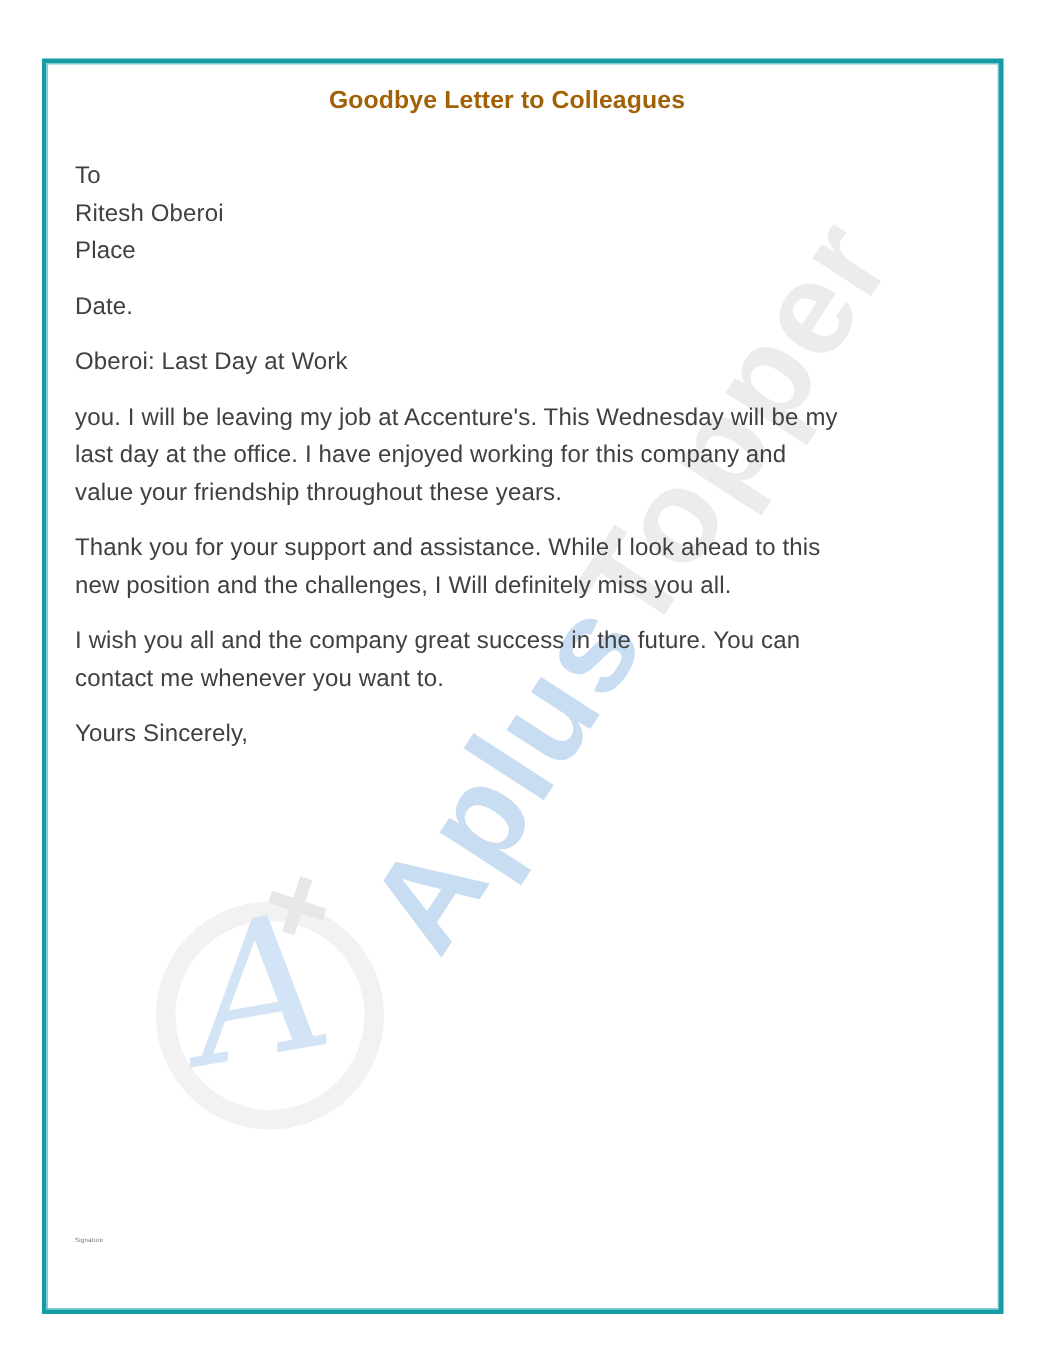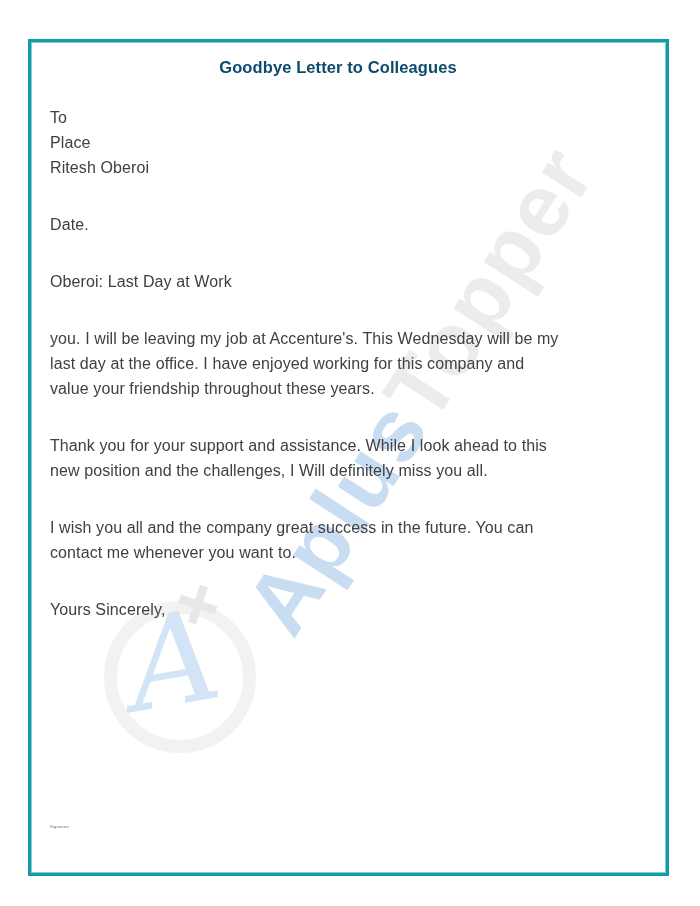--- a/index.html
+++ b/index.html
@@ -85,23 +85,23 @@
     color: #404040;
     letter-spacing: 0.1px;
   }
   .title {
     margin: 0 0 0 -22px;       
     width: 620px;
     text-align: center;
     font-size: 16.5px;
     font-weight: 700;
     line-height: 25px;
-    color: #0c4a6e;
+    color: #a16207;
   }
-  .block { margin-top: 32px; }
+  .block { margin-top: 12px; }
   .block.first { margin-top: 25px; }
   .line { min-height: 25px; }
   .footnote {
     position: absolute;
     left: 50px;
     top: 824px;
     z-index: 2;
     font-size: 4px;
     letter-spacing: 0.2px;
     color: #6f6f6f;
@@ -119,22 +119,22 @@
     <div class="wm-text"><span class="wm-blue">Aplus</span><span class="wm-gray">Topper</span></div>
   </div>
 
   <div class="frame"></div>
 
   <div class="content">
     <h1 class="title">Goodbye Letter to Colleagues</h1>
 
     <div class="block first">
       <div class="line">To</div>
+      <div class="line">Ritesh Oberoi</div>
       <div class="line">Place</div>
-      <div class="line">Ritesh Oberoi</div>
     </div>
 
     <div class="block">
       <div class="line">Date.</div>
     </div>
 
     <div class="block">
       <div class="line">Oberoi: Last Day at Work</div>
     </div>
 

